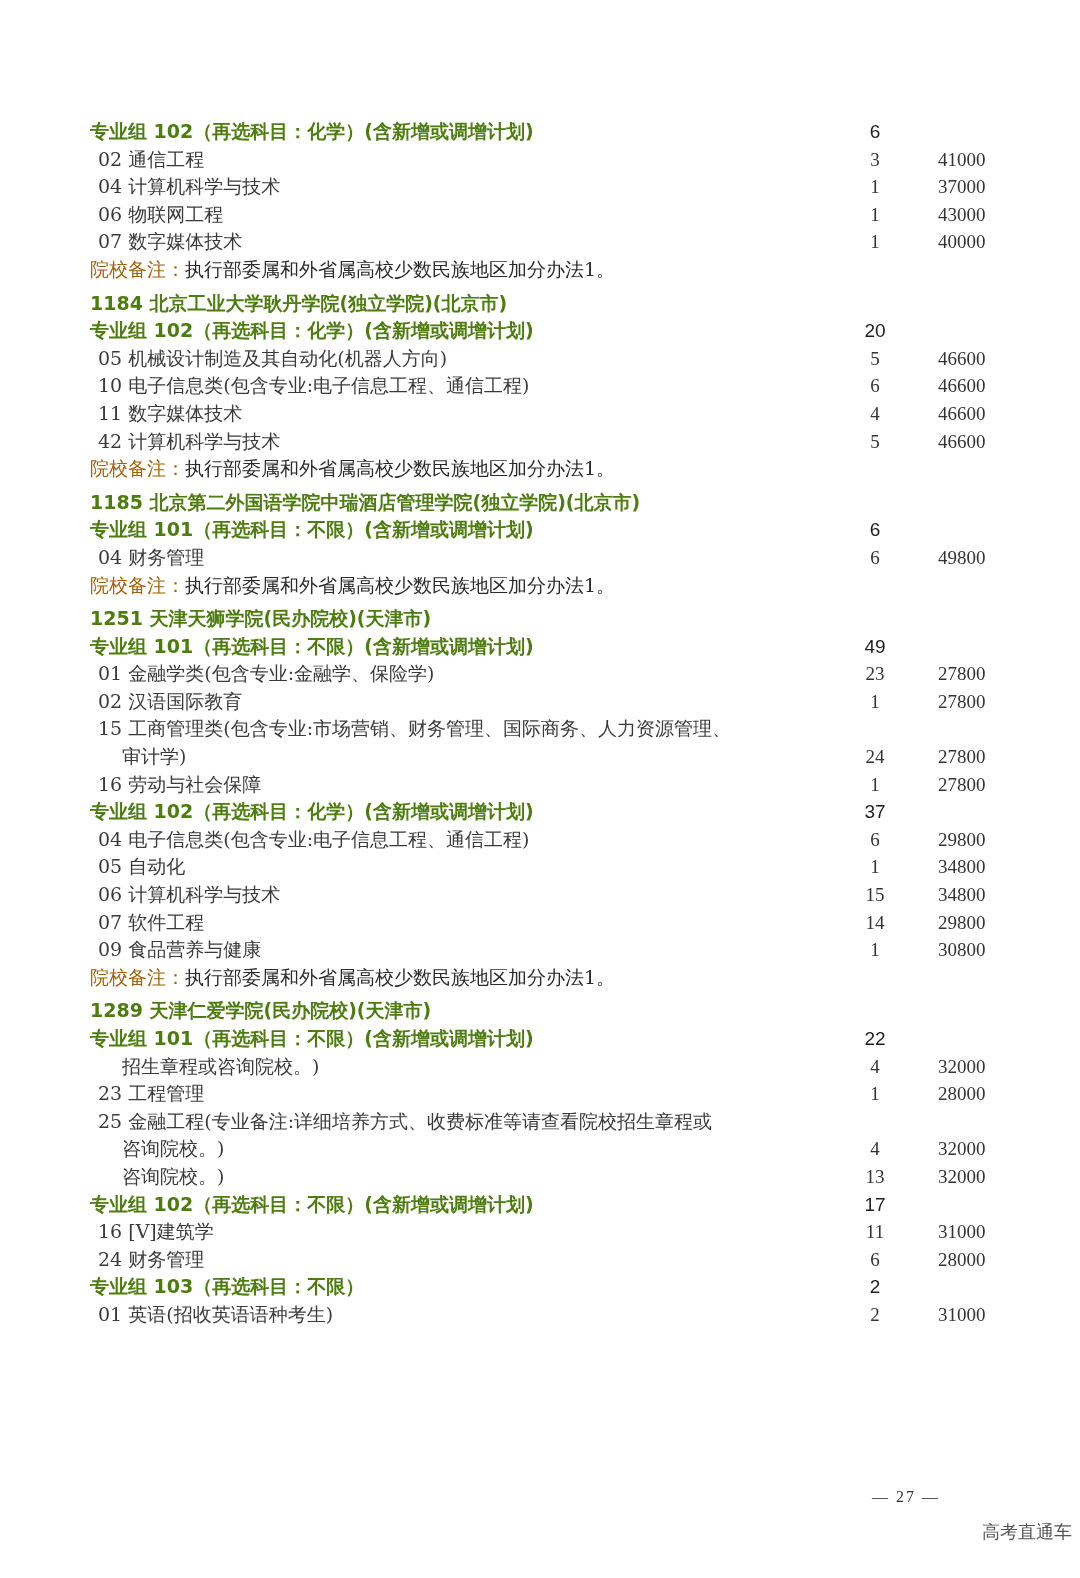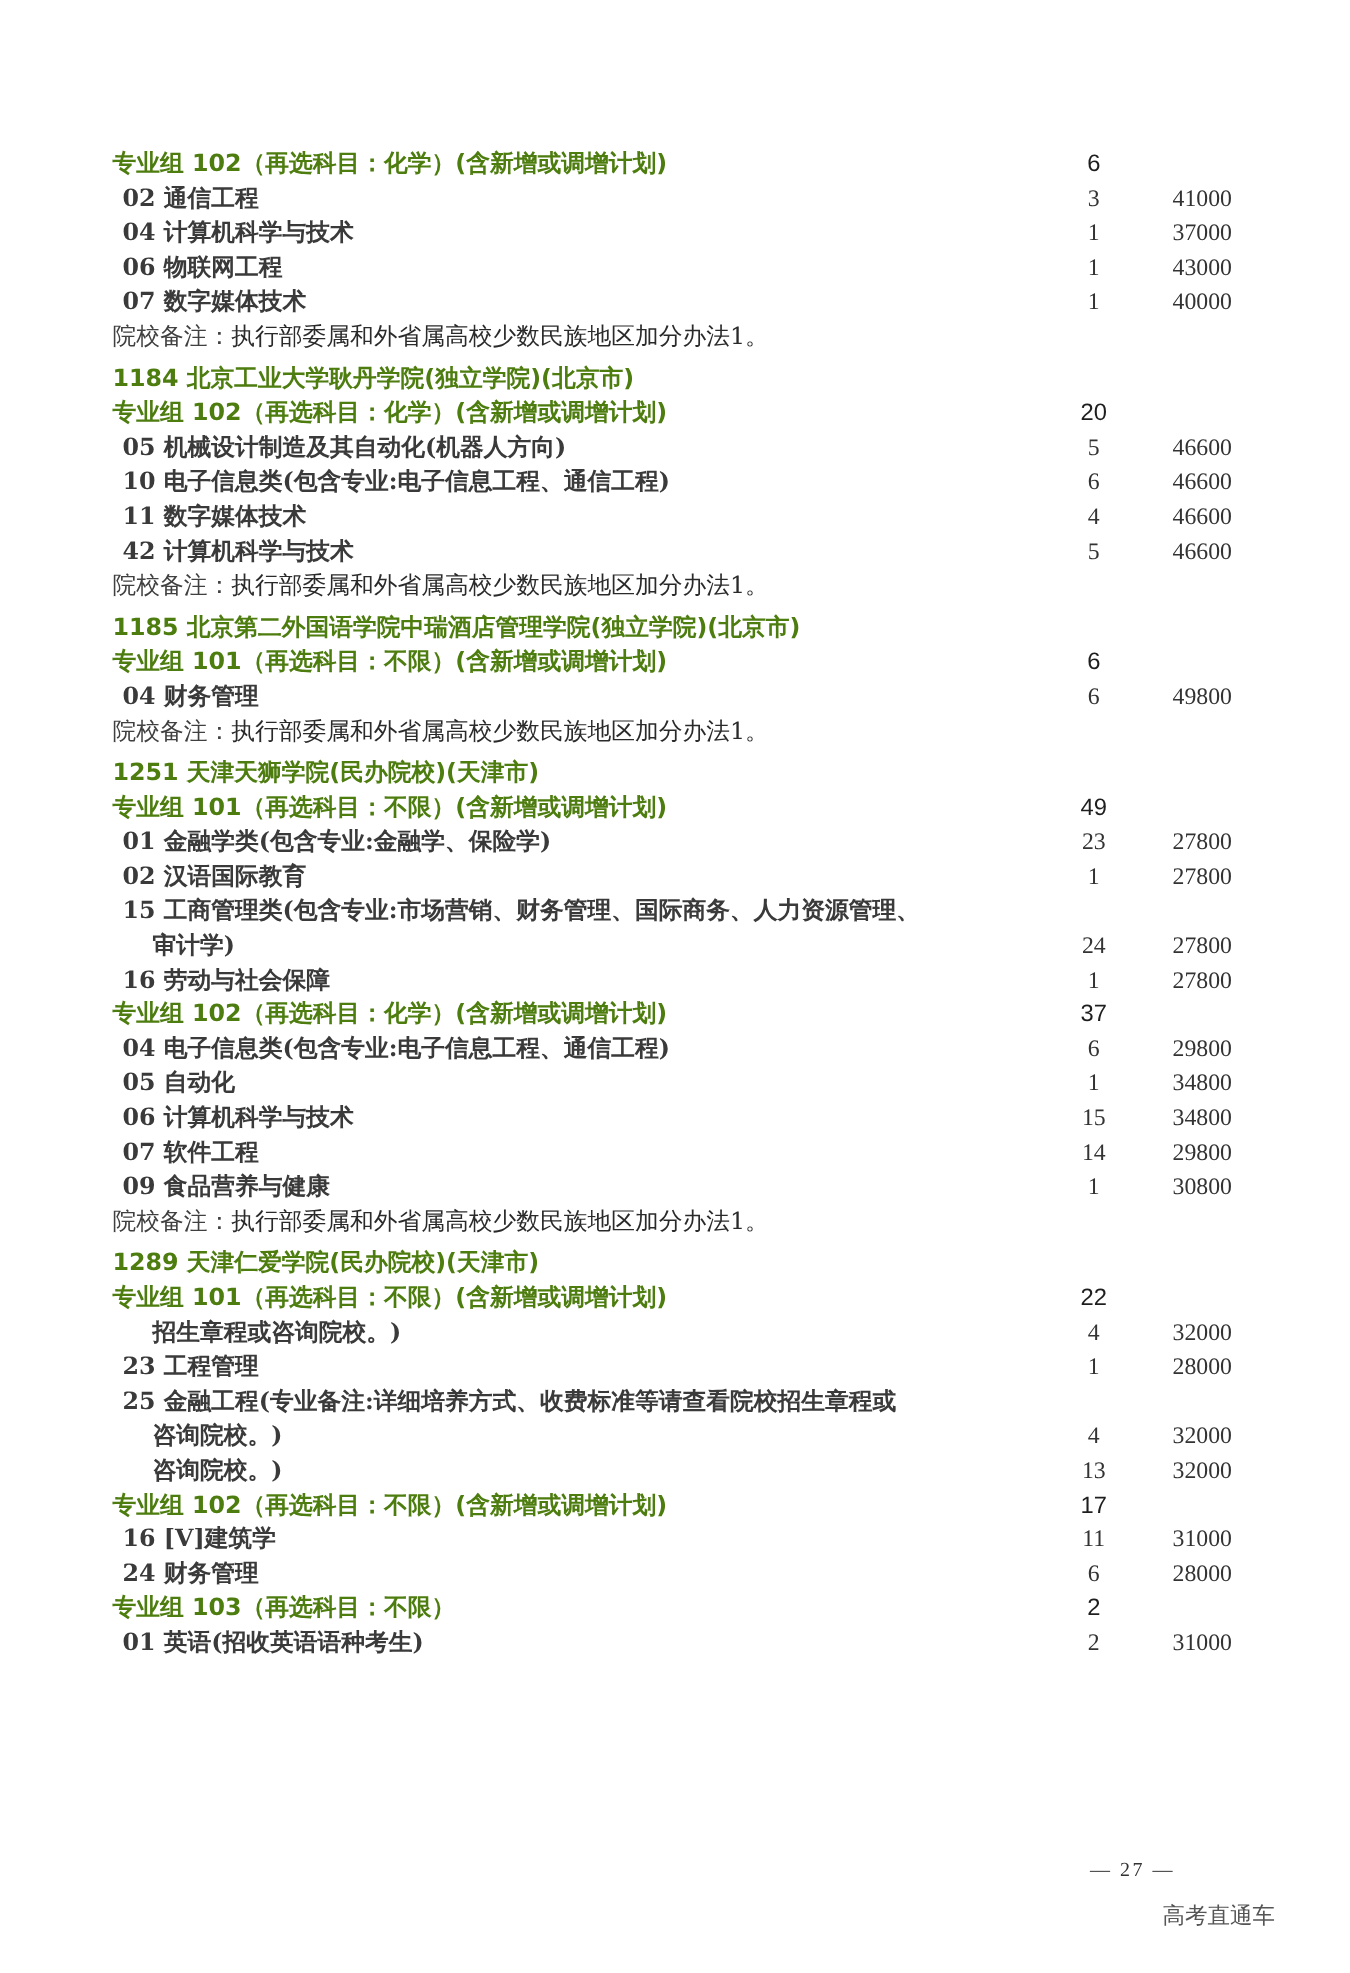--- a/index.html
+++ b/index.html
@@ -4,31 +4,31 @@
 <style>
   html, body { margin: 0; padding: 0; }
   body {
     width: 1080px; height: 1578px; background: #ffffff; position: relative;
     font-family: "DejaVu Sans", "Liberation Sans", sans-serif; color: #2a2a2a;
     overflow: hidden;
   }
   .content { position: absolute; left: 90px; top: 118px; width: 920px; }
   .row { position: relative; height: 27.6px; line-height: 27.6px; font-size: 19px; white-space: nowrap; }
   .row .txt { position: absolute; left: 0; }
-  .row.item .txt { left: 8px; font-family: "DejaVu Serif", "Liberation Serif", serif; color: #3a3a3a; font-weight: bold; }
+  .row.item .txt { left: 8px; font-family: "DejaVu Serif", "Liberation Serif", serif; color: #3a3a3a; }
   .row.item.cont .txt { left: 32px; }
   .row.group .txt, .row.school .txt { font-weight: bold; color: #4d7c0f; }
   .row.remark .txt { color: #2a2a2a; font-family: "DejaVu Serif", "Liberation Serif", serif; }
-  .row .remark-label { font-family: "DejaVu Sans", sans-serif; color:#404040;text-align:center; }
+  .row .remark-label { font-family: "DejaVu Sans", sans-serif; color:#a16207;text-align:center; }
   .row .cnt { position: absolute; left: 760px; width: 50px; text-align: center; font-family: "Liberation Serif", "DejaVu Serif", serif; font-size: 19px; color:#333; }
   .row.group .cnt { font-family: "Liberation Sans", "DejaVu Sans", sans-serif; color:#1e1e1e; }
   .row .fee { position: absolute; left: 848px; font-family: Liberation Serif, serif; font-size: 19px; color:#333; }
   .gap { height: 6px; }
   .footer-page { position: absolute; left: 872px; top: 1488px; font-family: "Liberation Serif", "DejaVu Serif", serif; font-size: 16px; color:#333; letter-spacing: 2px; }
-  .watermark { position: absolute; left: 930px; top: 1520px; font-size: 18px; color:#555; font-family: "DejaVu Sans", sans-serif; text-align: center; }
+  .watermark { position: absolute; left: 982px; top: 1520px; font-size: 18px; color:#555; font-family: "DejaVu Sans", sans-serif; text-align: center; }
 </style>
 </head>
 <body>
 
 <div class="content" id="content">
     <div class="row group">
       <span class="txt">专业组 102（再选科目：化学）(含新增或调增计划)</span>
       <span class="cnt">6</span>
       <span class="fee"></span>
     </div>

